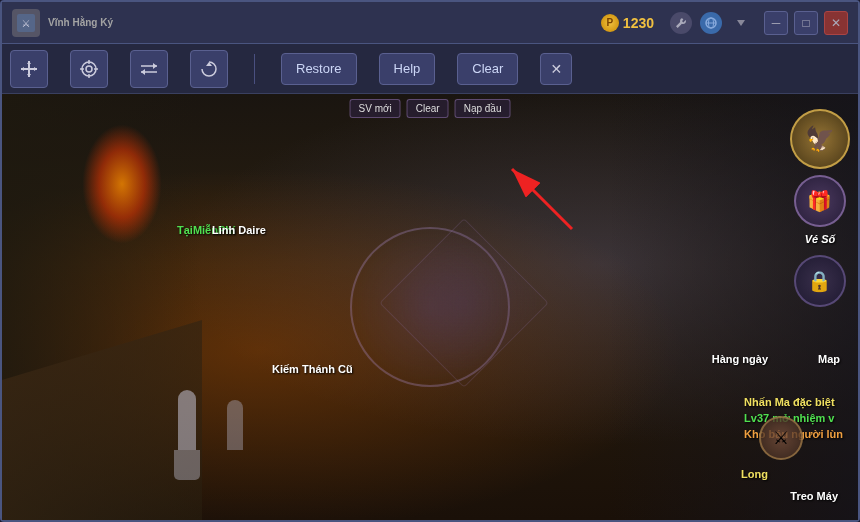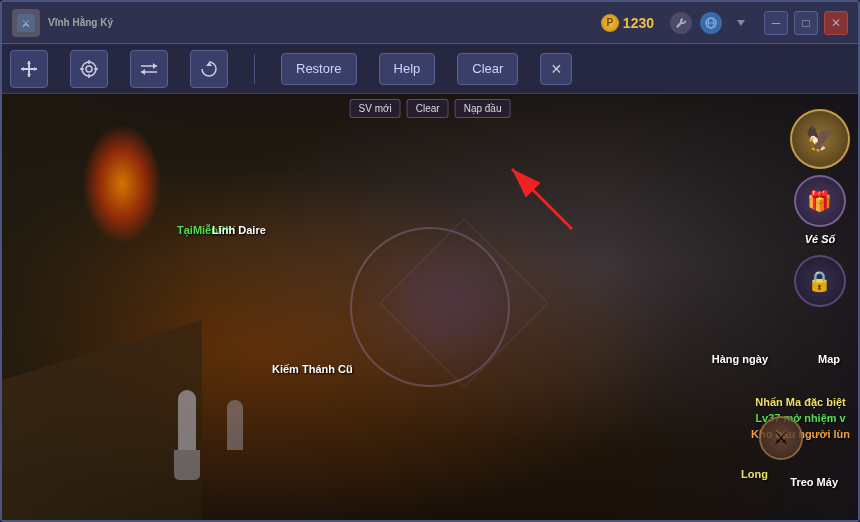--- a/index.html
+++ b/index.html
@@ -434,28 +434,28 @@
       <span class="game-ui-text text-white" style="position:relative; left:unset; top:unset;font-style:italic;">Vé Số</span>
 
       <div class="ui-circle-btn" style="margin-top:4px; background:radial-gradient(circle, rgba(60,50,80,0.9), rgba(30,25,50,0.9)); border-color:rgba(120,100,160,0.6);">
         <span style="font-size:20px;">🔒</span>
       </div>
     </div>
 
     <span class="game-ui-text text-white" style="right:90px; bottom:155px;">Hàng ngày</span>
     <span class="game-ui-text text-white" style="right:18px; bottom:155px;">Map</span>
 
-    <div style="position:absolute; right:8px; bottom:80px; text-align:center;">
+    <div style="position:absolute; right:15px; bottom:80px; text-align:left;">
       <div class="game-ui-text text-yellow" style="position:relative; left:unset; top:unset; margin-bottom:4px;">Nhấn Ma đặc biệt</div>
       <div class="game-ui-text text-green" style="position:relative; left:unset; top:unset; margin-bottom:4px;">Lv37 mở nhiệm v</div>
       <div class="game-ui-text text-orange" style="position:relative; left:unset; top:unset;">Kho báu người lùn</div>
     </div>
 
     <span class="game-ui-text text-yellow" style="right:90px; bottom:40px;">Long</span>
-    <span class="game-ui-text text-white" style="right:20px; bottom:32px;">Treo Máy</span>
+    <span class="game-ui-text text-white" style="right:20px; bottom:18px;">Treo Máy</span>
 
     <div style="position:absolute; right:55px; bottom:60px; width:44px; height:44px; border-radius:50%; background:radial-gradient(circle, rgba(120,80,60,0.8), rgba(60,40,30,0.8)); border:2px solid rgba(180,140,80,0.6); display:flex; align-items:center; justify-content:center;">
       <span style="font-size:18px;">⚔</span>
     </div>
 
     <svg class="arrow-annotation" width="120" height="80" viewBox="0 0 120 80">
 
       <defs>
         <marker id="arrowhead" markerWidth="10" markerHeight="7" refX="10" refY="3.5" orient="auto">
           <polygon points="0 0, 10 3.5, 0 7" fill="#ee2222"></polygon>

